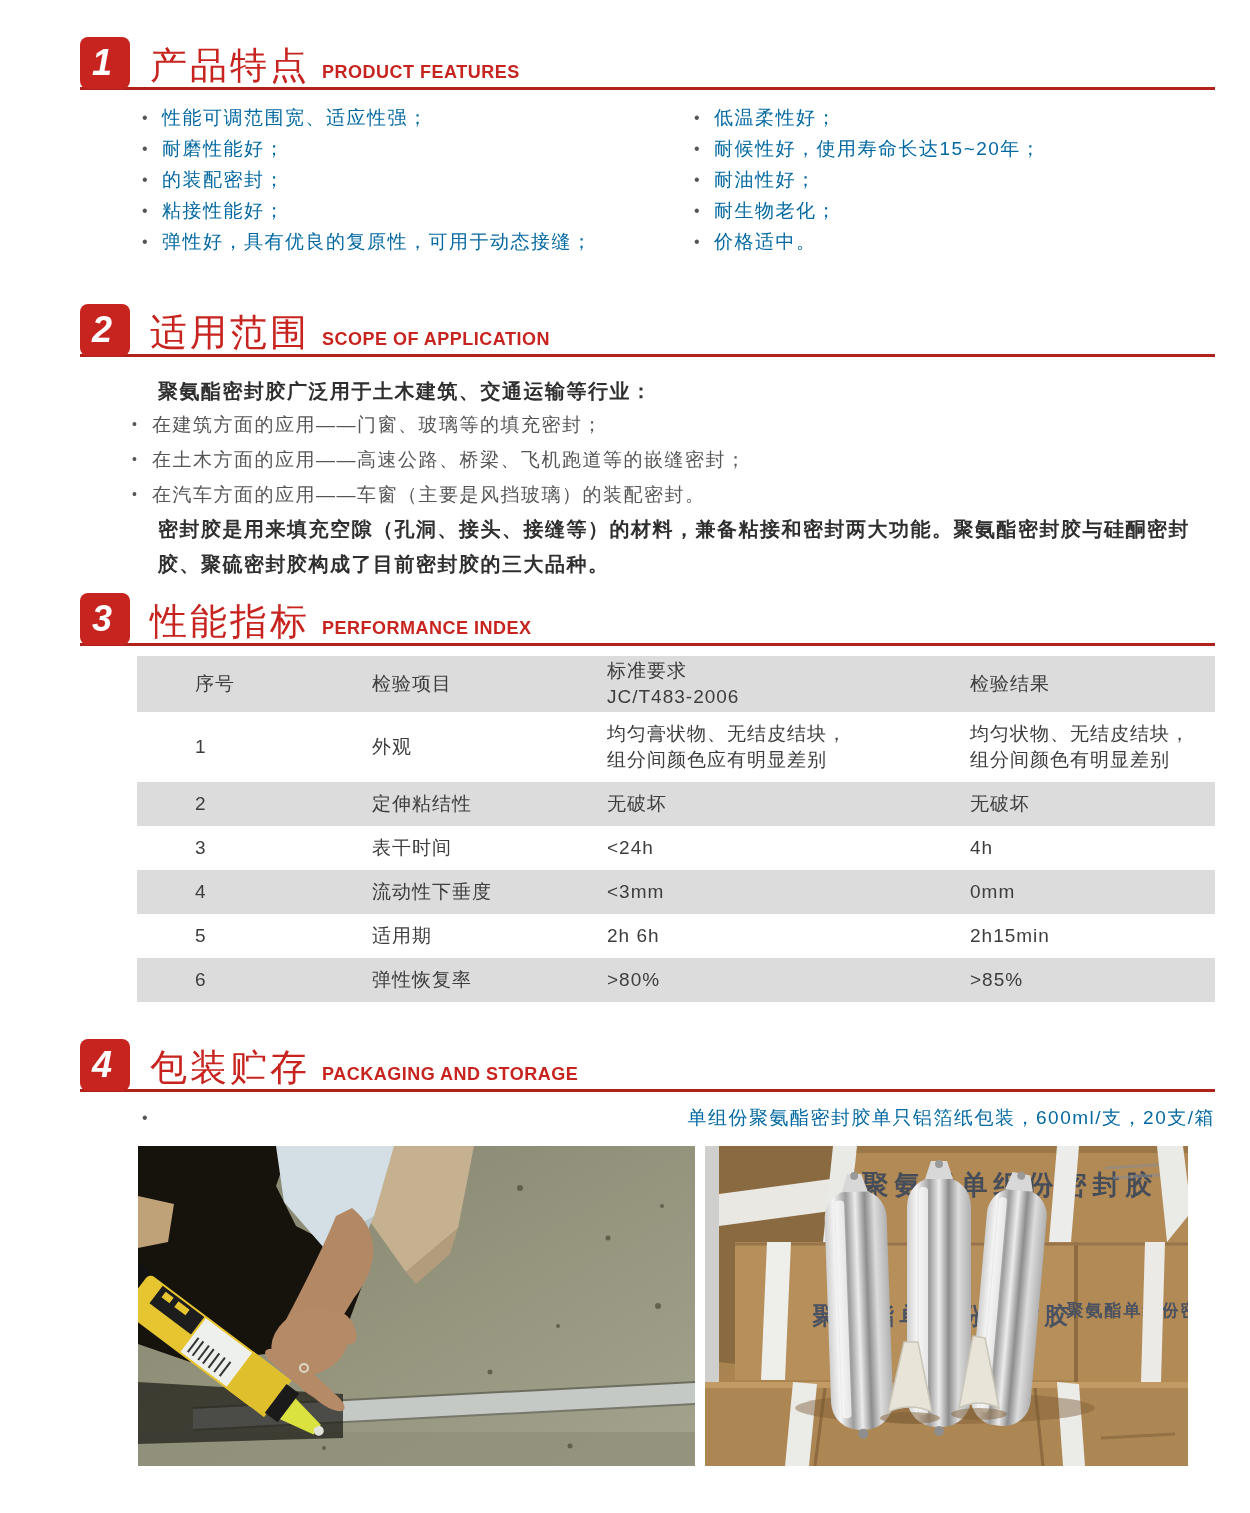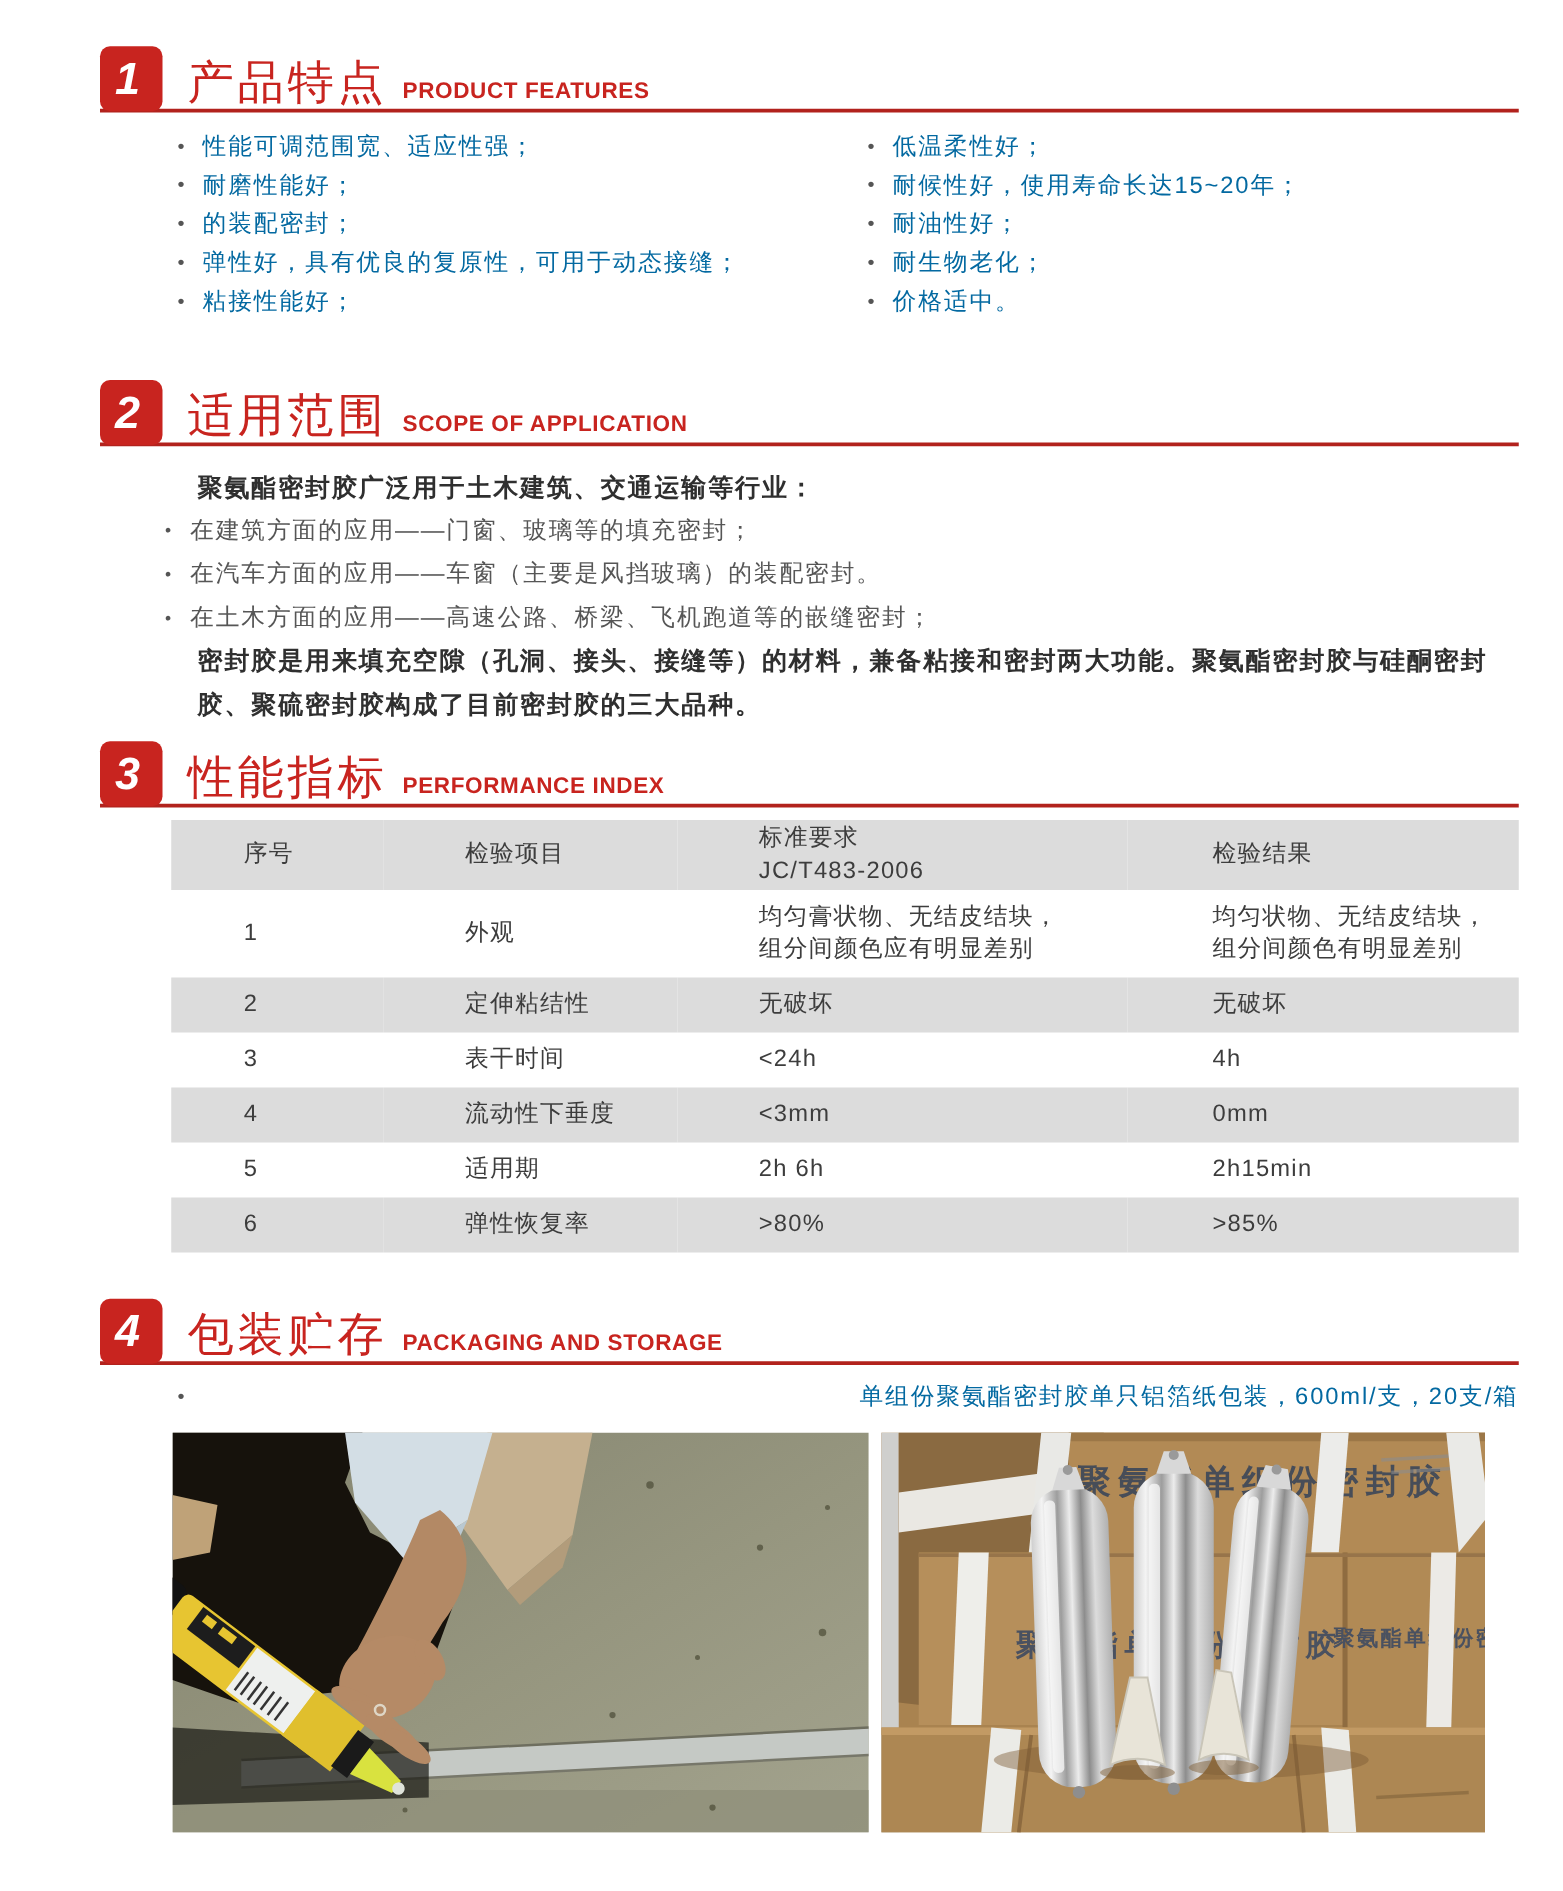--- a/index.html
+++ b/index.html
@@ -98,22 +98,22 @@
       </div>
     <div class="title-cn">产品特点</div>
     <div class="title-en">PRODUCT FEATURES</div>
   </div>
 
   <div class="features">
     <ul class="col-left">
       <li>性能可调范围宽、适应性强；</li>
       <li>耐磨性能好；</li>
       <li>的装配密封；</li>
+      <li>粘接性能好；</li>
       <li>弹性好，具有优良的复原性，可用于动态接缝；</li>
-      <li>粘接性能好；</li>
     </ul>
     <ul class="col-right">
       <li>低温柔性好；</li>
       <li>耐候性好，使用寿命长达15~20年；</li>
       <li>耐油性好；</li>
       <li>耐生物老化；</li>
       <li>价格适中。</li>
     </ul>
   </div>
 
@@ -122,22 +122,22 @@
         <span>2</span>
       </div>
     <div class="title-cn">适用范围</div>
     <div class="title-en">SCOPE OF APPLICATION</div>
   </div>
 
   <div class="scope">
     <div class="scope-intro">聚氨酯密封胶广泛用于土木建筑、交通运输等行业：</div>
     <ul>
       <li>在建筑方面的应用——门窗、玻璃等的填充密封；</li>
+      <li>在土木方面的应用——高速公路、桥梁、飞机跑道等的嵌缝密封；</li>
       <li>在汽车方面的应用——车窗（主要是风挡玻璃）的装配密封。</li>
-      <li>在土木方面的应用——高速公路、桥梁、飞机跑道等的嵌缝密封；</li>
     </ul>
     <div class="scope-closing">密封胶是用来填充空隙（孔洞、接头、接缝等）的材料，兼备粘接和密封两大功能。聚氨酯密封胶与硅酮密封胶、聚硫密封胶构成了目前密封胶的三大品种。</div>
   </div>
 
   <div class="sec-header" style="margin-top:10px;">
     <div class="badge">
         <span>3</span>
       </div>
     <div class="title-cn">性能指标</div>
     <div class="title-en">PERFORMANCE INDEX</div>

